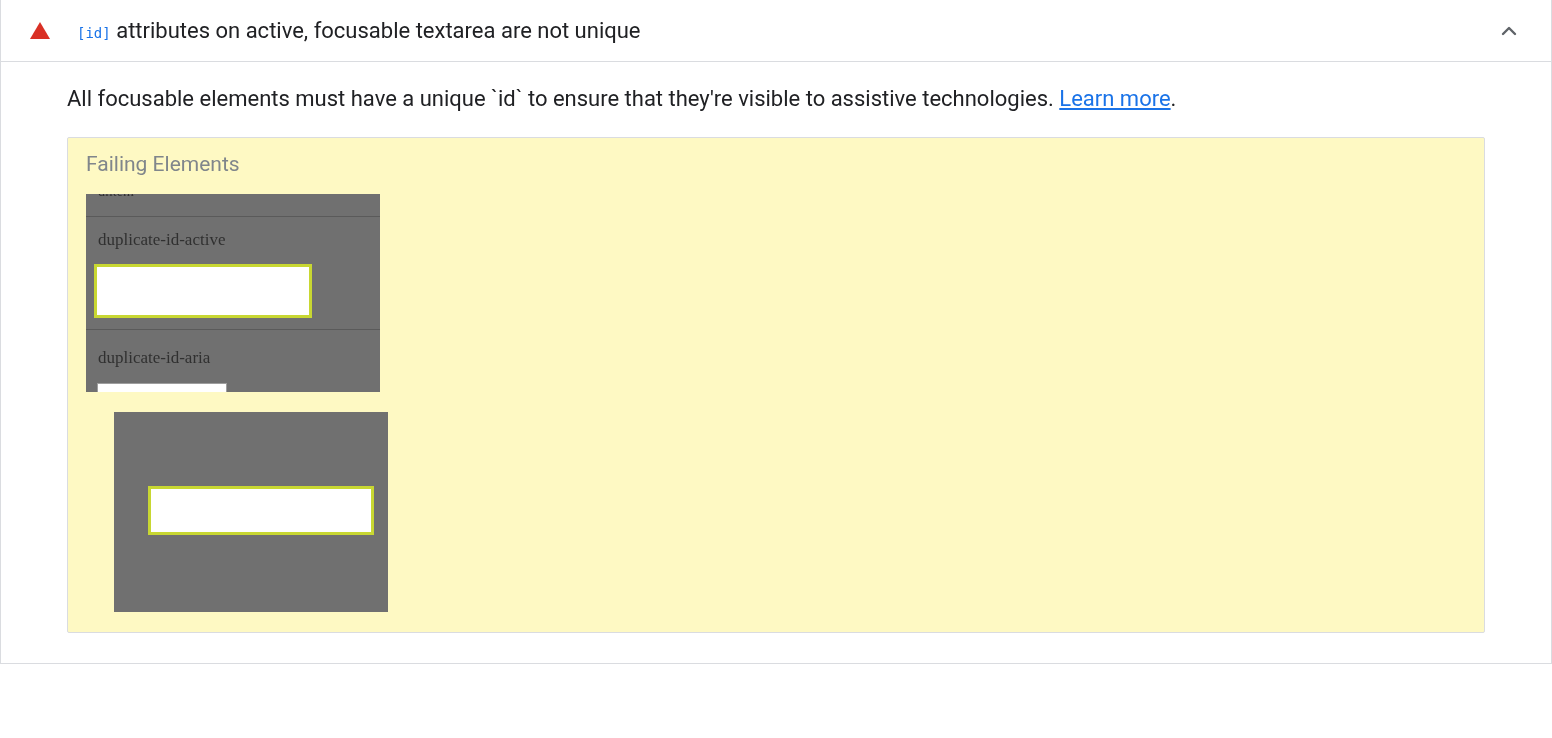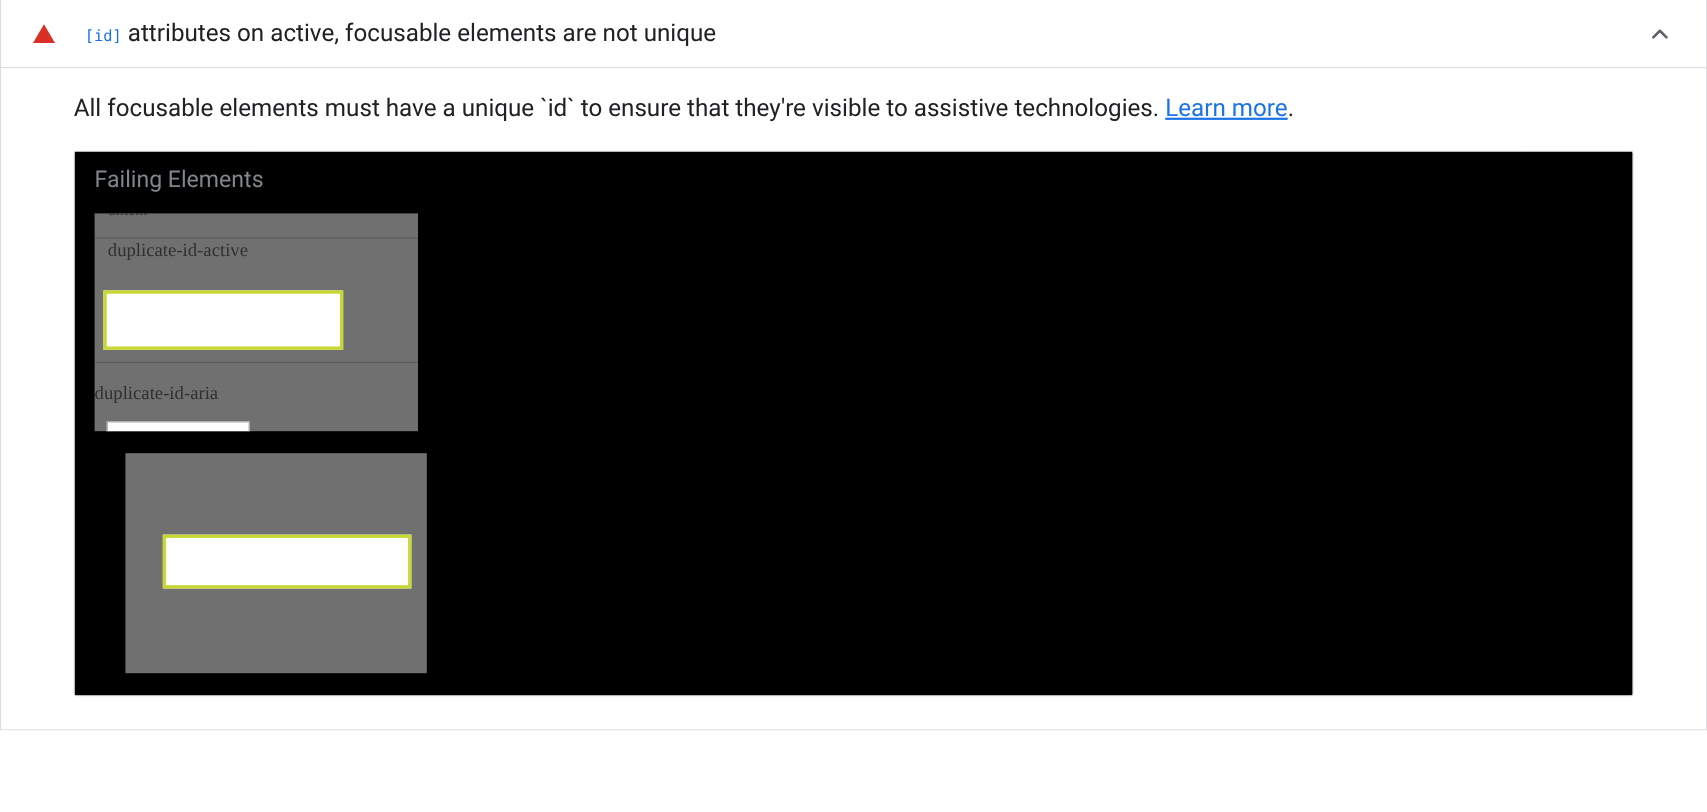--- a/index.html
+++ b/index.html
@@ -69,21 +69,21 @@
       color: #202124;
       line-height: 1.4;
       margin-bottom: 22px;
     }
     .learn-more-link {
       color: #1a73e8;
       text-decoration: underline;
     }
     .failing-section {
       border: 1px solid #dadce0;
-      background: #000000;
+      background: #fef9c3;
       border-radius: 2px;
     }
     .failing-header {
       padding: 14px 18px 18px 18px;
       color: #80868b;
       font-size: 21px;
       font-weight: 400;
     }
     .failing-item {
       display: flex;
@@ -118,26 +118,26 @@
       font-family: serif;
       color: #303030;
       font-size: 17px;
     }
     .thumb-label-top {
       top: -10px;
       left: 12px;
       font-size: 14px;
     }
     .thumb-label-1 {
-      top: 24px;
+      top: 36px;
       left: 12px;
     }
     .thumb-label-2 {
       top: 154px;
-      left: 0;
+      left: 12px;
     }
     .thumb-highlight {
       position: absolute;
       border: 3px solid #c8d732;
       background: #fff;
     }
     .thumb-highlight-1 {
       top: 70px;
       left: 8px;
       width: 218px;
@@ -179,21 +179,21 @@
 </head>
 <body>
 
 <div class="audit-container">
 
   <div class="audit-header">
     <div class="warning-icon">
       <div class="warning-triangle"></div>
     </div>
     <div class="audit-title">
-      <span class="code-tag">[id]</span><span> attributes on active, focusable elements are not unique</span>
+      <span class="code-tag">[id]</span><span> attributes on active, focusable textarea are not unique</span>
     </div>
     <div class="chevron-up">
       <svg viewBox="0 0 24 24" fill="none" stroke="#5f6368" stroke-width="2.4" stroke-linecap="round" stroke-linejoin="round">
         <polyline points="6 15 12 9 18 15"></polyline>
       </svg>
     </div>
   </div>
 
   <div class="audit-body">
     <div class="description">

